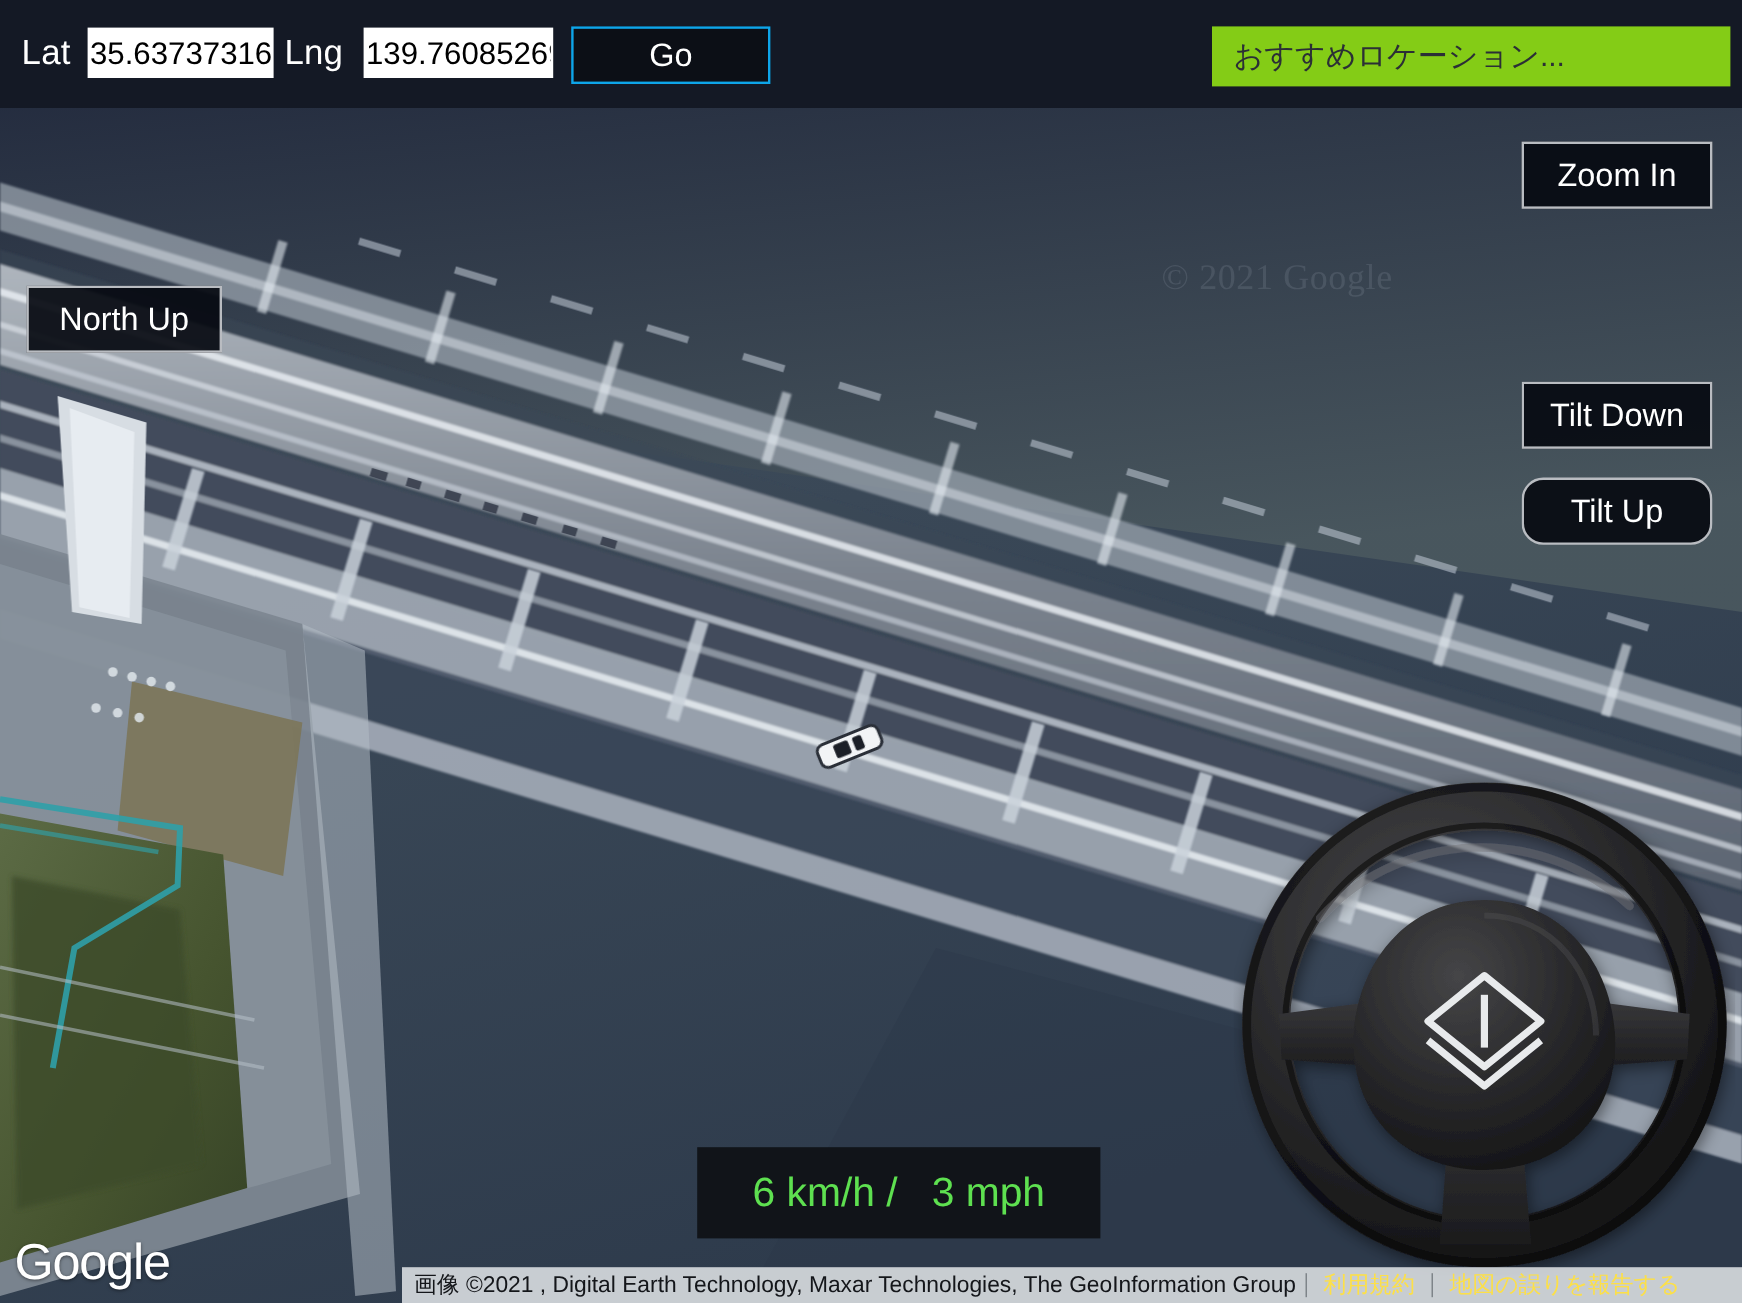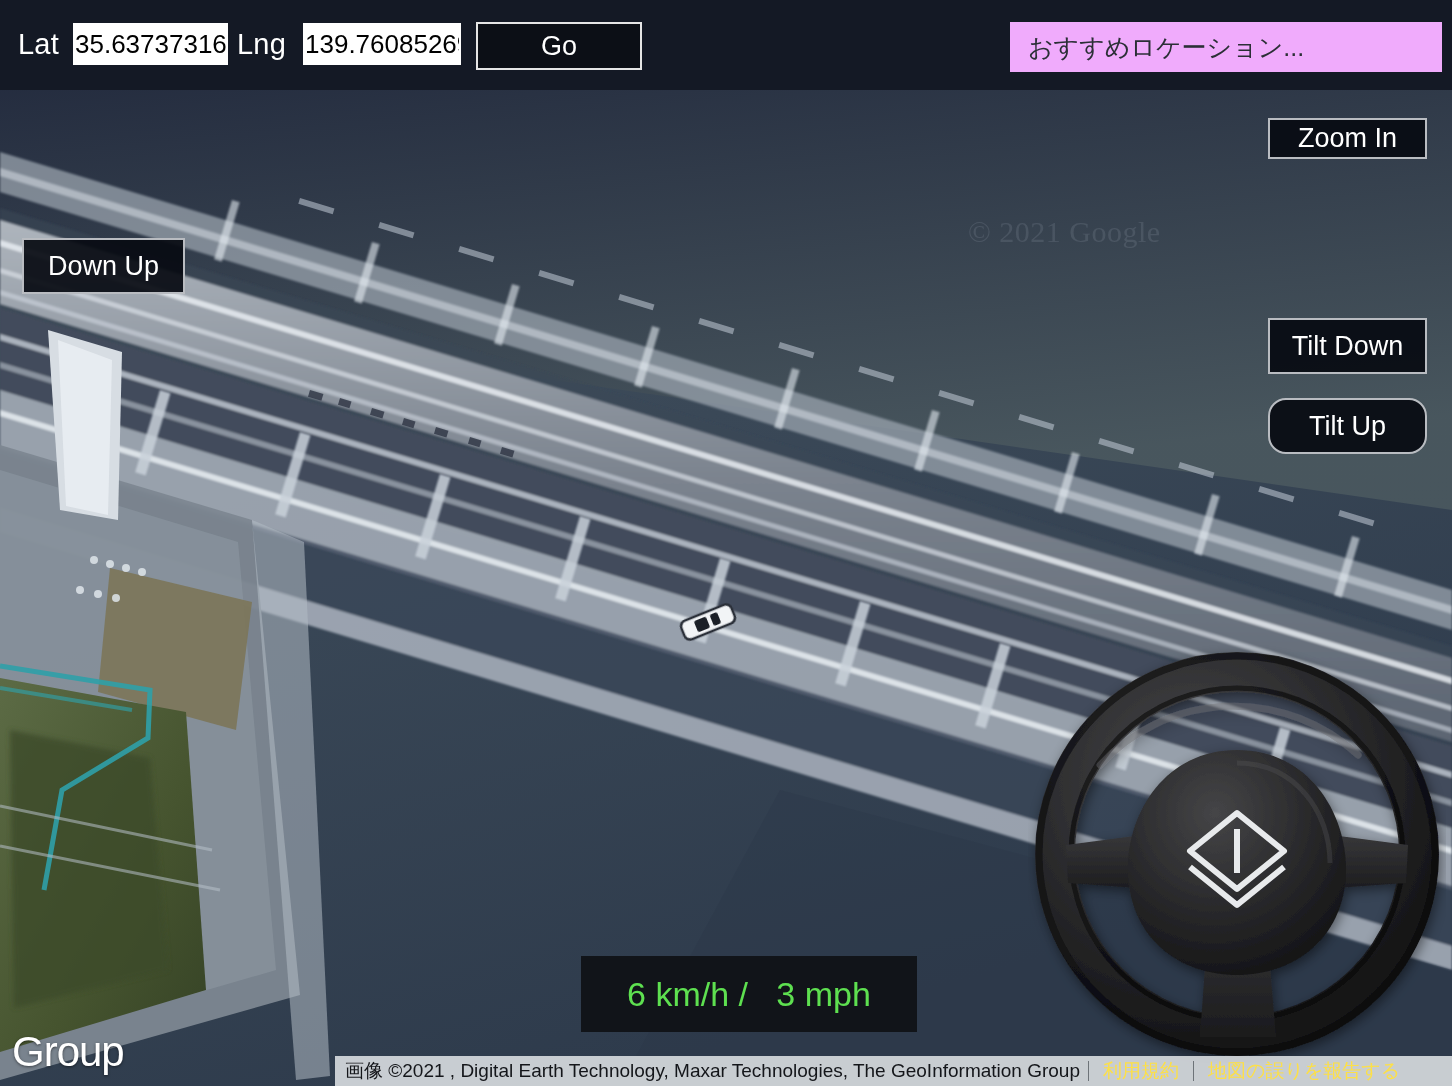--- a/index.html
+++ b/index.html
@@ -50,32 +50,32 @@
     top: 23px;
   }
   #lat-input { left: 73px; width: 155px; }
   #lng-input { left: 303px; width: 158px; }
 
   #go-button {
     position: absolute;
     left: 476px; top: 22px;
     width: 166px; height: 48px;
     background: #0c0f16;
-    border: 2px solid #e5e5e5;
+    border: 2px solid #0ea5e9;
     color: #ffffff;
     font-family: "Liberation Sans", sans-serif;
     font-size: 27px;
     cursor: pointer;
   }
 
   #location-select {
     position: absolute;
     left: 1010px; top: 22px;
     width: 432px; height: 50px;
-    background: #f0abfc;
+    background: #84cc16;
     border: 0;
     color: #2b2f36;
     font-family: "Liberation Sans", sans-serif;
     font-size: 25px;
     padding-left: 18px;
     cursor: pointer;
     -webkit-appearance: none; appearance: none;
   }
 
   
@@ -145,21 +145,21 @@
   }
   #maptype-group .seg:first-child { border-left-width: 2px; }
   #maptype-group .seg:last-child { border-right-width: 2px; }
   #seg-map { width: 156px; }
   #seg-satellite { width: 160px; }
   #seg-hybrid { width: 160px; }
 
   #btn-north-up { left: 22px; top: 148px; width: 163px; height: 56px; }
   #btn-head-up  { left: 22px; top: 228px; width: 163px; height: 56px; }
 
-  #btn-zoom-in   { left: 1268px; top: 28px;  width: 159px; height: 41px; }
+  #btn-zoom-in   { left: 1268px; top: 28px;  width: 159px; height: 56px; }
   #btn-zoom-out  { left: 1268px; top: 108px; width: 159px; height: 56px; }
   #btn-tilt-down { left: 1268px; top: 228px; width: 159px; height: 56px; }
   #btn-tilt-up   { left: 1268px; top: 308px; width: 159px; height: 56px; border-radius: 18px; }
 
   
   #speed-display {
     position: absolute;
     left: 581px; top: 866px;
     width: 336px; height: 76px;
     background: #111419;
@@ -355,24 +355,24 @@
         <rect x="-27" y="-10" width="54" height="20" rx="6" fill="#f2f4f6" stroke="#2a2f38" stroke-width="2.5"></rect>
         <rect x="-13" y="-6" width="13" height="12" rx="2" fill="#1b1f27"></rect>
         <rect x="4" y="-6" width="8" height="12" rx="2" fill="#1b1f27"></rect>
       </g>
 
       <polygon points="780,700 1452,880 1452,996 620,996" fill="#2b3647" opacity="0.35"></polygon>
     </svg>
 
     <div id="google-watermark">© 2021 Google</div>
 
-    <div id="google-logo">Group</div>
-
-
-    <div class="map-btn" id="btn-north-up">Down Up</div>
+    <div id="google-logo">Google</div>
+
+
+    <div class="map-btn" id="btn-north-up">North Up</div>
 
     <div class="map-btn" id="btn-zoom-in">Zoom In</div>
     <div class="map-btn" id="btn-tilt-down">Tilt Down</div>
     <div class="map-btn" id="btn-tilt-up">Tilt Up</div>
 
     <div id="speed-display">6 km/h /   3 mph</div>
 
     <svg id="steering-wheel" viewBox="0 0 418 418">
       <defs>
         <radialGradient id="rimG" cx="0.38" cy="0.3" r="0.8">

